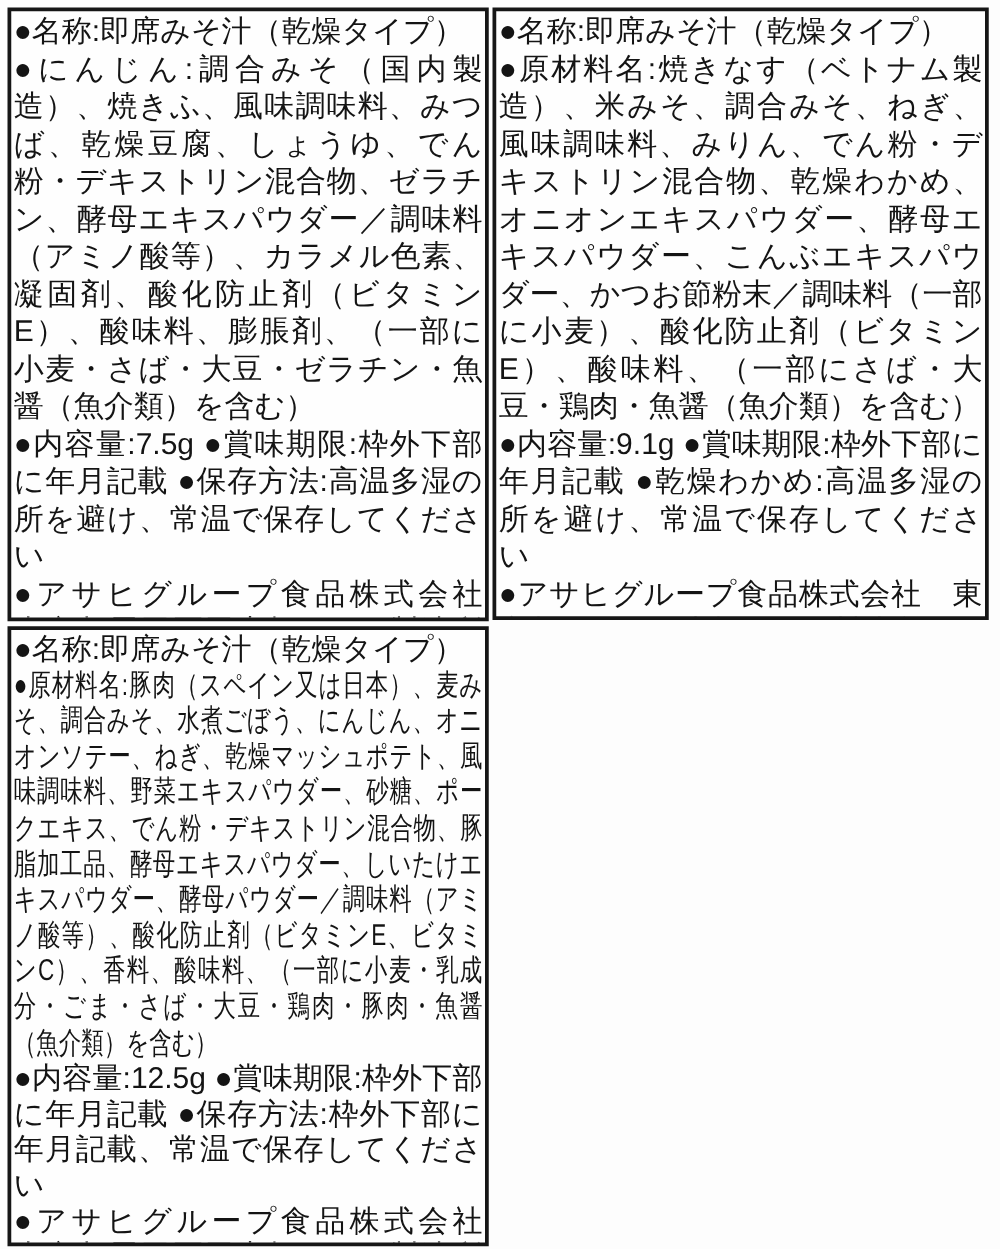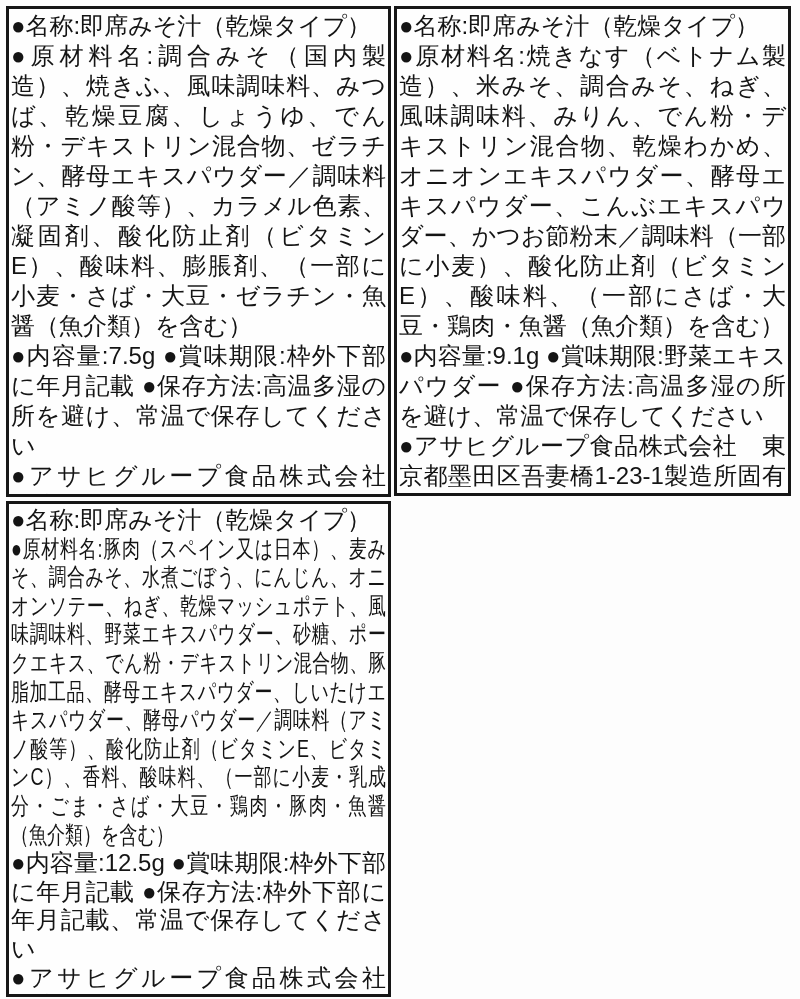--- a/index.html
+++ b/index.html
@@ -60,29 +60,29 @@
     transform-origin: 0 0;
   }
 </style>
 </head>
 <body>
 
 <div class="sheet">
 
   <section class="label-box box-tl">
     <p>●名称:即席みそ汁（乾燥タイプ）</p>
-    <p>●原材料名:調合みそ（国内製造）、焼きふ、風味調味料、みつば、乾燥豆腐、しょうゆ、でん粉・デキストリン混合物、ゼラチン、酵母エキスパウダー／調味料（アミノ酸等）、カラメル色素、凝固剤、酸化防止剤（ビタミンE）、酸味料、膨脹剤、（一部に小麦・さば・大豆・ゼラチン・魚醤（魚介類）を含む）</p>
+    <p>●にんじん:調合みそ（国内製造）、焼きふ、風味調味料、みつば、乾燥豆腐、しょうゆ、でん粉・デキストリン混合物、ゼラチン、酵母エキスパウダー／調味料（アミノ酸等）、カラメル色素、凝固剤、酸化防止剤（ビタミンE）、酸味料、膨脹剤、（一部に小麦・さば・大豆・ゼラチン・魚醤（魚介類）を含む）</p>
     <p>●内容量:7.5g ●賞味期限:枠外下部に年月記載 ●保存方法:高温多湿の所を避け、常温で保存してください</p>
     <p>●アサヒグループ食品株式会社　東京都墨田区吾妻橋1-23-1製造所固有記号は賞味期限の下段左側に記載</p>
   </section>
 
   <section class="label-box box-tr">
     <p>●名称:即席みそ汁（乾燥タイプ）</p>
     <p>●原材料名:焼きなす（ベトナム製造）、米みそ、調合みそ、ねぎ、風味調味料、みりん、でん粉・デキストリン混合物、乾燥わかめ、オニオンエキスパウダー、酵母エキスパウダー、こんぶエキスパウダー、かつお節粉末／調味料（一部に小麦）、酸化防止剤（ビタミンE）、酸味料、（一部にさば・大豆・鶏肉・魚醤（魚介類）を含む）</p>
-    <p>●内容量:9.1g ●賞味期限:野菜エキスパウダー ●保存方法:高温多湿の所を避け、常温で保存してください</p>
+    <p>●内容量:9.1g ●賞味期限:枠外下部に年月記載 ●乾燥わかめ:高温多湿の所を避け、常温で保存してください</p>
     <p>●アサヒグループ食品株式会社　東京都墨田区吾妻橋1-23-1製造所固有記号は賞味期限の下段左側に記載</p>
   </section>
 
   <section class="label-box box-bl">
     <p>●名称:即席みそ汁（乾燥タイプ）</p>
     <p class="condensed">●原材料名:豚肉（スペイン又は日本）、麦みそ、調合みそ、水煮ごぼう、にんじん、オニオンソテー、ねぎ、乾燥マッシュポテト、風味調味料、野菜エキスパウダー、砂糖、ポークエキス、でん粉・デキストリン混合物、豚脂加工品、酵母エキスパウダー、しいたけエキスパウダー、酵母パウダー／調味料（アミノ酸等）、酸化防止剤（ビタミンE、ビタミンC）、香料、酸味料、（一部に小麦・乳成分・ごま・さば・大豆・鶏肉・豚肉・魚醤（魚介類）を含む）</p>
     <p>●内容量:12.5g ●賞味期限:枠外下部に年月記載 ●保存方法:枠外下部に年月記載、常温で保存してください</p>
     <p>●アサヒグループ食品株式会社　東京都墨田区吾妻橋1-23-1製造所固有記号は賞味期限の下段左側に記載</p>
   </section>
 

